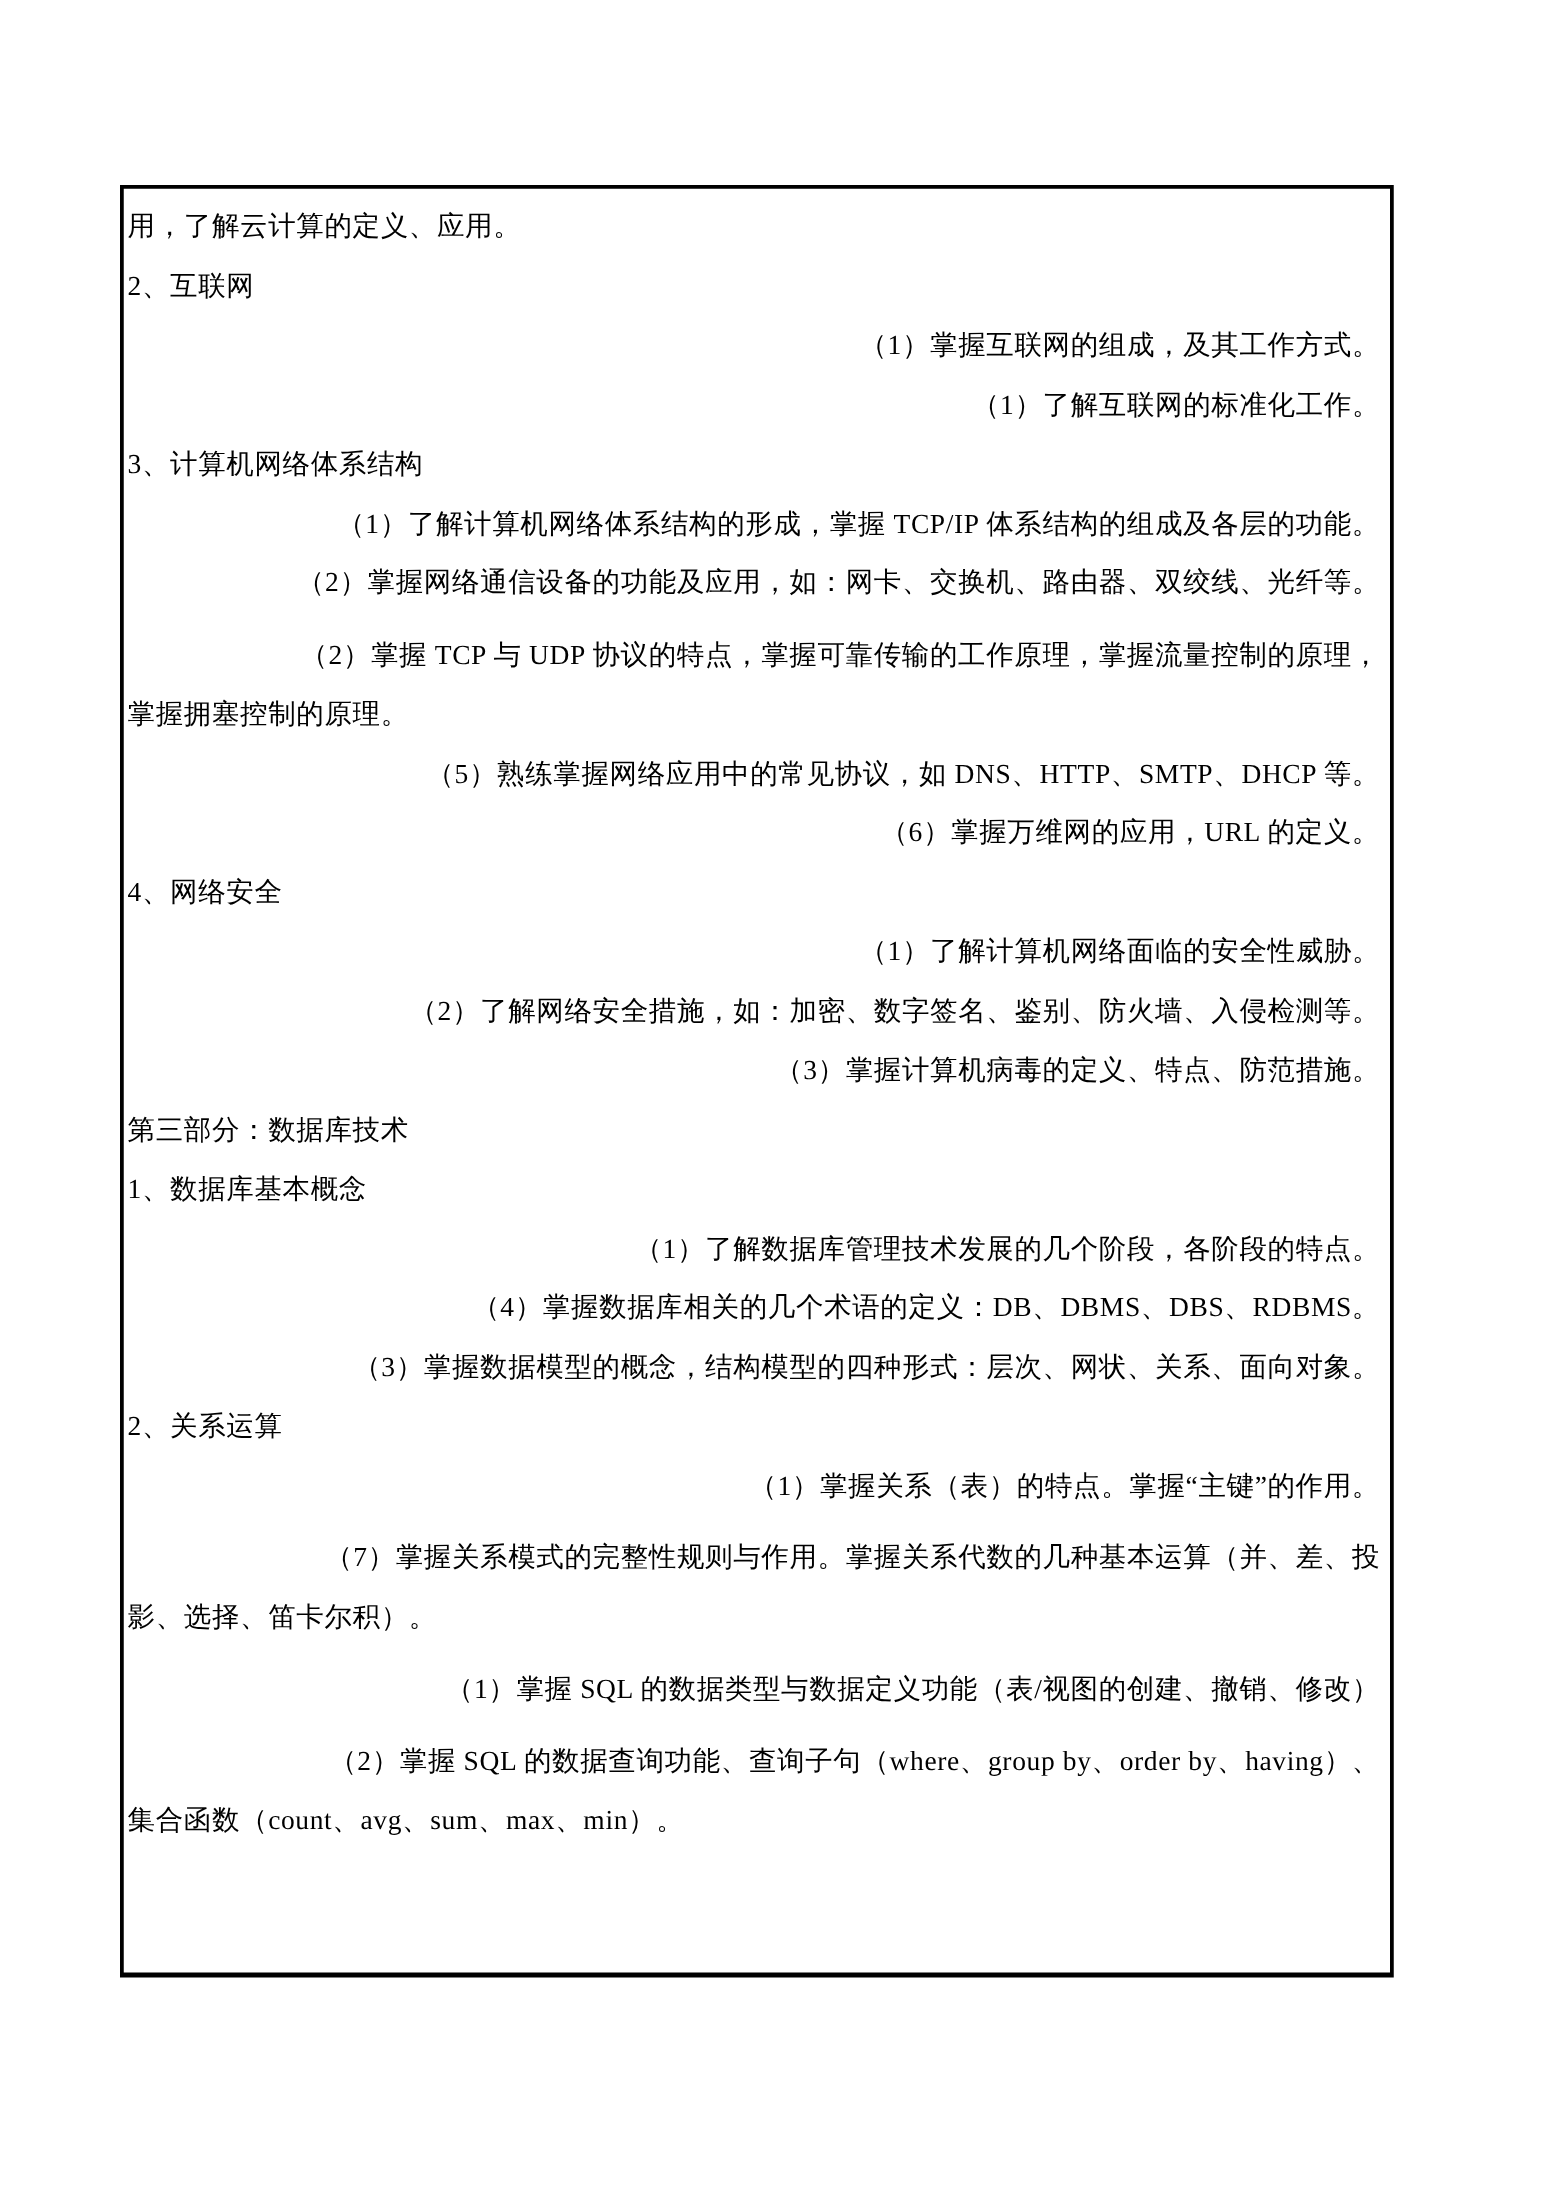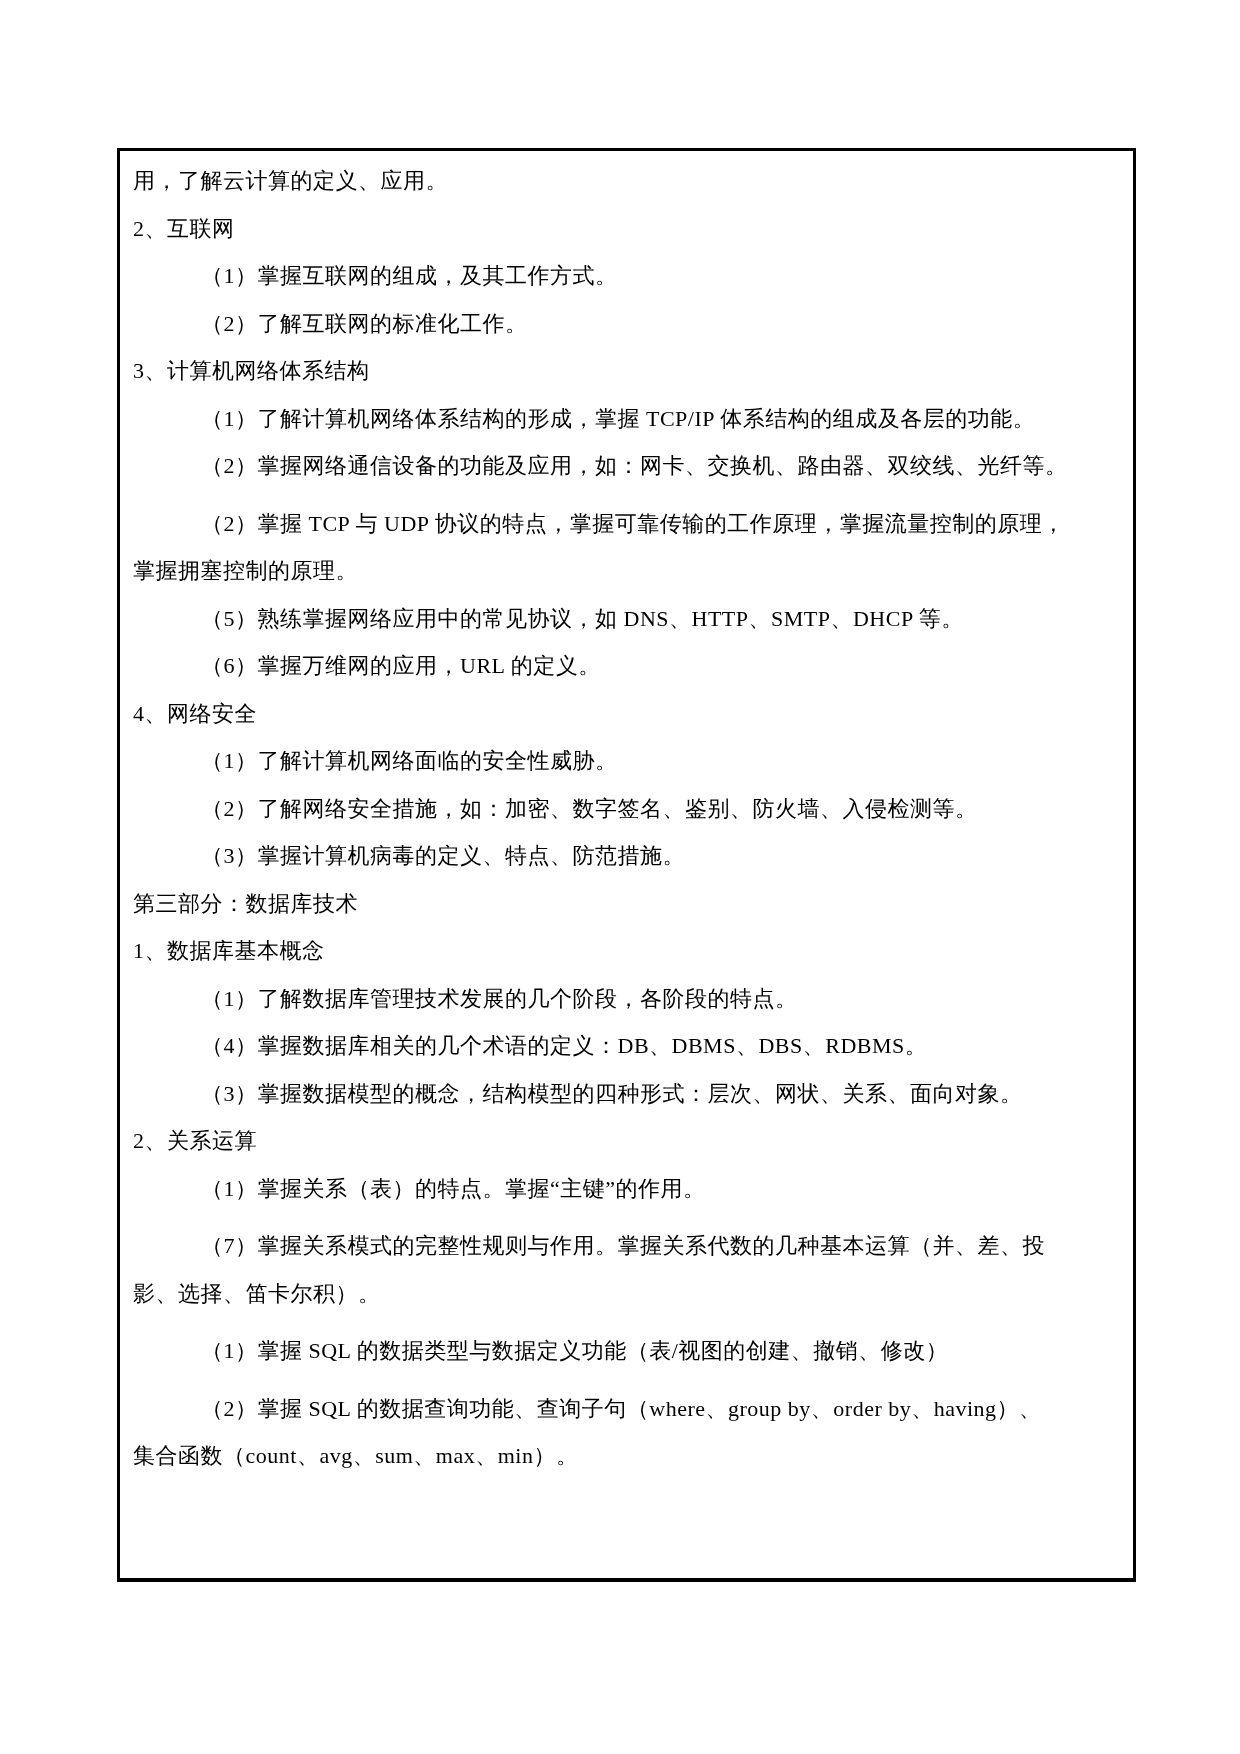--- a/index.html
+++ b/index.html
@@ -9,53 +9,54 @@
   }
   body {
     position: relative;
     width: 1240px;
     height: 1754px;
     font-family: "Liberation Serif", serif;
     color: #000000;
   }
   .doc-frame {
     position: absolute;
-    left: 117px;
+    left: 96px;
     top: 148px;
     width: 1019px;
     height: 1434px;
     box-sizing: border-box;
     border: 3px solid #000000;
     border-bottom-width: 4px;
-    padding: 6px 8px 0 13px;
+    padding: 6px 8px 0 3px;
     overflow: hidden;
     background: #ffffff;
   }
   .text-line {
     font-size: 22px;
     line-height: 47.5px;
     letter-spacing: 0.5px;
     white-space: nowrap;
     color: #000000;
   }
   .text-line.indent {
     padding-left: 68px;
+    text-align: right;
   }
   .text-line.spaced {
     margin-top: 10px;
   }
 </style>
 </head>
 <body>
 
 <div class="doc-frame" id="doc-content">
     <div class="text-line">用，了解云计算的定义、应用。</div>
     <div class="text-line">2、互联网</div>
     <div class="text-line indent">（1）掌握互联网的组成，及其工作方式。</div>
-    <div class="text-line indent">（2）了解互联网的标准化工作。</div>
+    <div class="text-line indent">（1）了解互联网的标准化工作。</div>
     <div class="text-line">3、计算机网络体系结构</div>
     <div class="text-line indent">（1）了解计算机网络体系结构的形成，掌握 TCP/IP 体系结构的组成及各层的功能。</div>
     <div class="text-line indent">（2）掌握网络通信设备的功能及应用，如：网卡、交换机、路由器、双绞线、光纤等。</div>
     <div class="text-line indent spaced">（2）掌握 TCP 与 UDP 协议的特点，掌握可靠传输的工作原理，掌握流量控制的原理，</div>
     <div class="text-line">掌握拥塞控制的原理。</div>
     <div class="text-line indent">（5）熟练掌握网络应用中的常见协议，如 DNS、HTTP、SMTP、DHCP 等。</div>
     <div class="text-line indent">（6）掌握万维网的应用，URL 的定义。</div>
     <div class="text-line">4、网络安全</div>
     <div class="text-line indent">（1）了解计算机网络面临的安全性威胁。</div>
     <div class="text-line indent">（2）了解网络安全措施，如：加密、数字签名、鉴别、防火墙、入侵检测等。</div>

